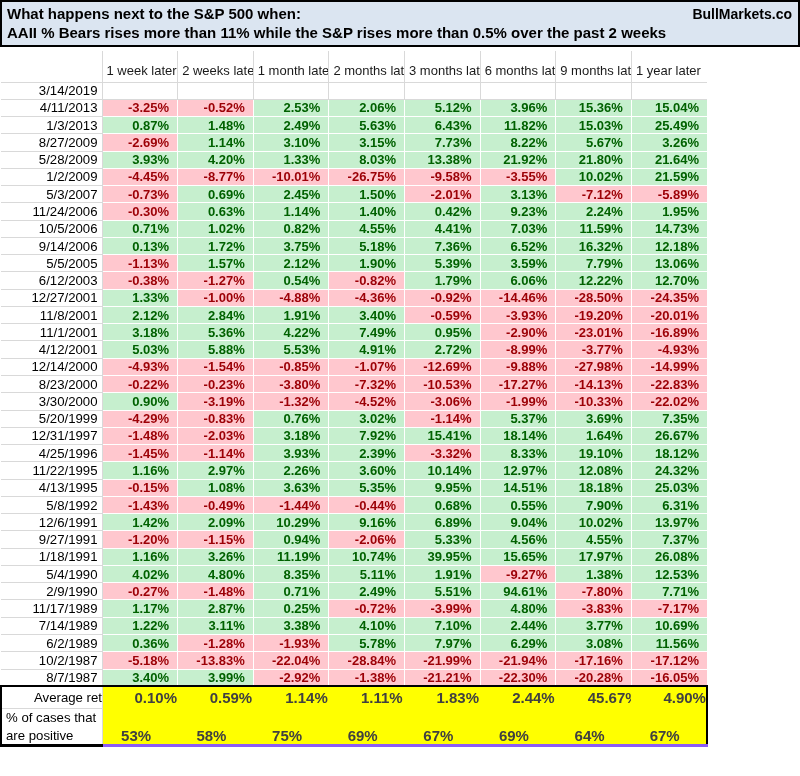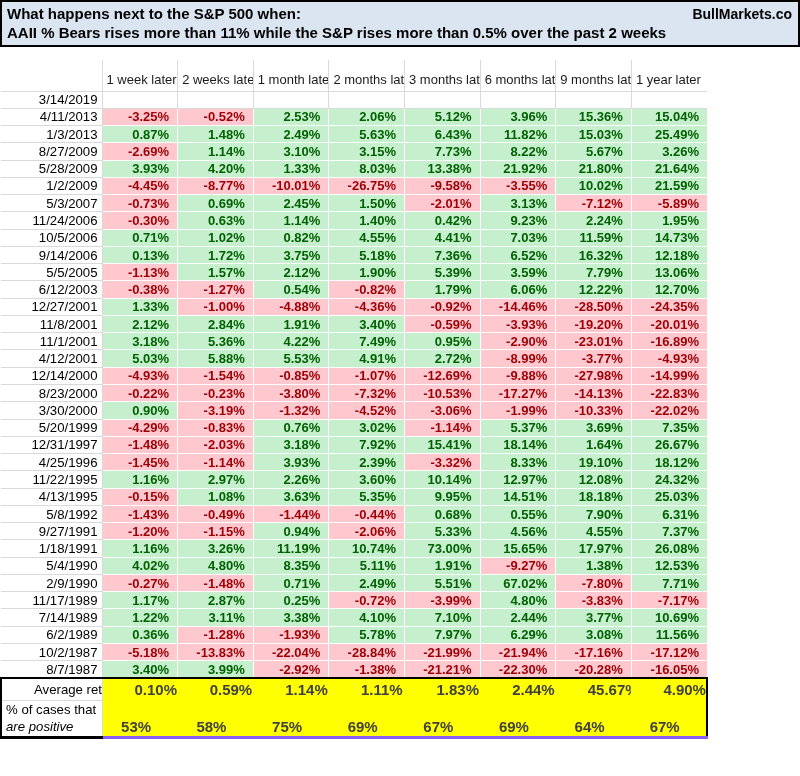--- a/index.html
+++ b/index.html
@@ -14,21 +14,21 @@
     border: 2px solid #000; box-sizing: border-box;
     padding: 1px 6px 0 5px;
     font-weight: bold; font-size: 15px; color: #000;
   }
   .title-row1 { display: flex; justify-content: space-between; align-items: center; height: 21px; }
   .title-main { white-space: nowrap; }
   .title-watermark { font-size: 14px; white-space: nowrap; }
   .title-row2 { height: 21px; white-space: nowrap; }
 
   table.grid {
-    position: absolute; top: 60px; left: 0; width: 708px;
+    position: absolute; top: 51px; left: 0; width: 708px;
     border-collapse: collapse; table-layout: fixed;
     font-size: 13px;
   }
   col.c-date { width: 101px; }
 
   .grid th, .grid td {
     overflow: hidden; white-space: nowrap; box-sizing: border-box;
     border-right: 1px solid #d9d9d9; border-bottom: 1px solid #d9d9d9;
     padding: 0;
   }
@@ -66,21 +66,21 @@
   }
   tr.p1 td.sum-label { border-bottom: none; }
   td.sum-val {
     background: var(--sum-bg, #ffff00); color: #404040; font-weight: bold;
     text-align: center; padding-right: 8px; font-size: 15px;
     border-right: none; border-bottom: none;
   }
   tr.avg td:first-child, tr.p1 td:first-child, tr.p2 td:first-child { border-left: 2px solid #000; }
   tr.avg td:last-child, tr.p1 td:last-child, tr.p2 td:last-child { border-right: 2px solid #000; }
   tr.p1 td.sum-val { border-bottom: none; }
-  tr.p2 td.sum-label { border-bottom: 3px solid #000; font-style: italic; }
+  tr.p2 td.sum-label { border-bottom: 3px solid #000; }
 </style>
 </head>
 <body>
 
 <div class="title-block">
   <div class="title-row1">
     <span class="title-main">What happens next to the S&amp;P 500 when:</span>
     <span class="title-watermark">BullMarkets.co</span>
   </div>
   <div class="title-row2">AAII % Bears rises more than 11% while the S&amp;P rises more than 0.5% over the past 2 weeks</div>
@@ -381,37 +381,48 @@
         <td class="val neg">-1.43%</td>
         <td class="val neg">-0.49%</td>
         <td class="val neg">-1.44%</td>
         <td class="val neg">-0.44%</td>
         <td class="val pos">0.68%</td>
         <td class="val pos">0.55%</td>
         <td class="val pos">7.90%</td>
         <td class="val pos">6.31%</td>
       </tr>
       <tr class="data">
+        <td class="date">12/6/1991</td>
+        <td class="val pos">1.42%</td>
+        <td class="val pos">2.09%</td>
+        <td class="val pos">10.29%</td>
+        <td class="val pos">9.16%</td>
+        <td class="val pos">6.89%</td>
+        <td class="val pos">9.04%</td>
+        <td class="val pos">10.02%</td>
+        <td class="val pos">13.97%</td>
+      </tr>
+      <tr class="data">
         <td class="date">9/27/1991</td>
         <td class="val neg">-1.20%</td>
         <td class="val neg">-1.15%</td>
         <td class="val pos">0.94%</td>
         <td class="val neg">-2.06%</td>
         <td class="val pos">5.33%</td>
         <td class="val pos">4.56%</td>
         <td class="val pos">4.55%</td>
         <td class="val pos">7.37%</td>
       </tr>
       <tr class="data">
         <td class="date">1/18/1991</td>
         <td class="val pos">1.16%</td>
         <td class="val pos">3.26%</td>
         <td class="val pos">11.19%</td>
         <td class="val pos">10.74%</td>
-        <td class="val pos">73.00%</td>
+        <td class="val pos">39.95%</td>
         <td class="val pos">15.65%</td>
         <td class="val pos">17.97%</td>
         <td class="val pos">26.08%</td>
       </tr>
       <tr class="data">
         <td class="date">5/4/1990</td>
         <td class="val pos">4.02%</td>
         <td class="val pos">4.80%</td>
         <td class="val pos">8.35%</td>
         <td class="val pos">5.11%</td>
@@ -420,21 +431,21 @@
         <td class="val pos">1.38%</td>
         <td class="val pos">12.53%</td>
       </tr>
       <tr class="data">
         <td class="date">2/9/1990</td>
         <td class="val neg">-0.27%</td>
         <td class="val neg">-1.48%</td>
         <td class="val pos">0.71%</td>
         <td class="val pos">2.49%</td>
         <td class="val pos">5.51%</td>
-        <td class="val pos">67.02%</td>
+        <td class="val pos">94.61%</td>
         <td class="val neg">-7.80%</td>
         <td class="val pos">7.71%</td>
       </tr>
       <tr class="data">
         <td class="date">11/17/1989</td>
         <td class="val pos">1.17%</td>
         <td class="val pos">2.87%</td>
         <td class="val pos">0.25%</td>
         <td class="val neg">-0.72%</td>
         <td class="val neg">-3.99%</td>

